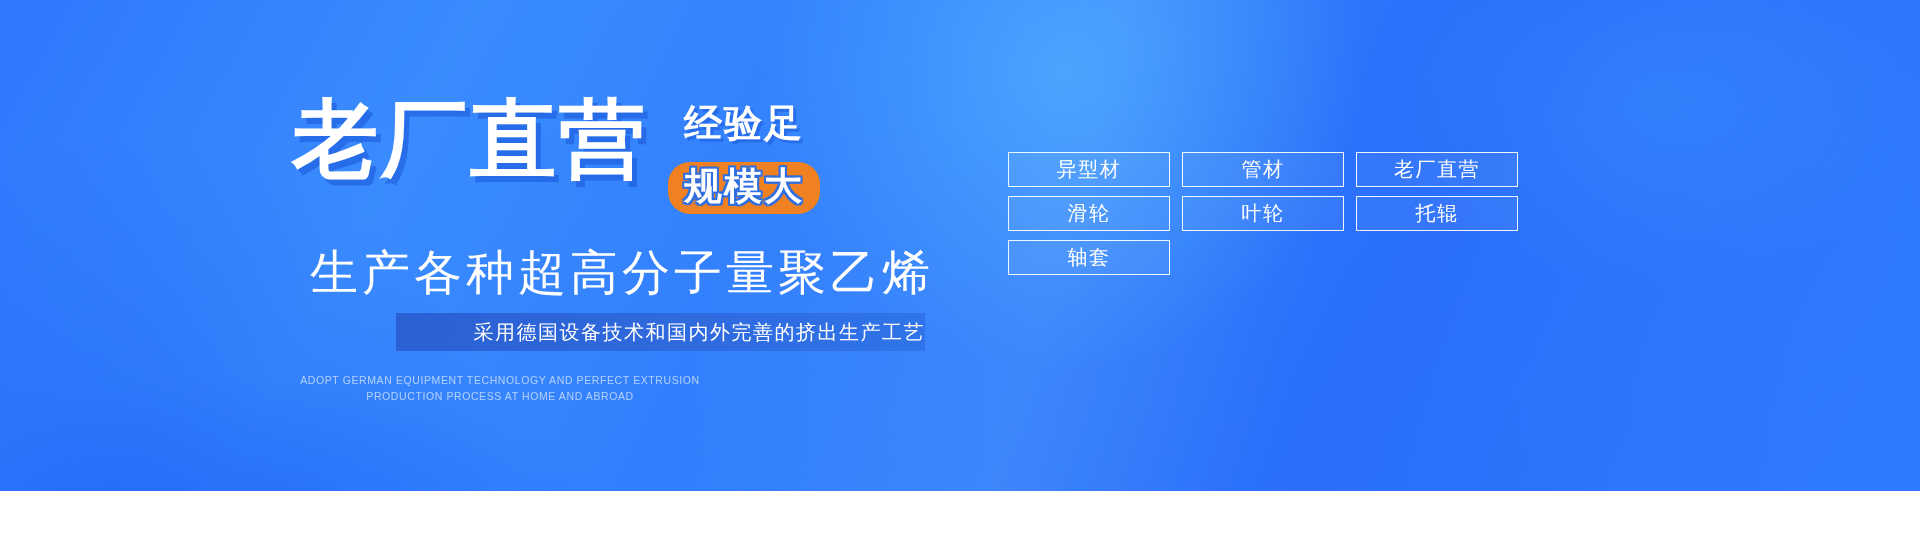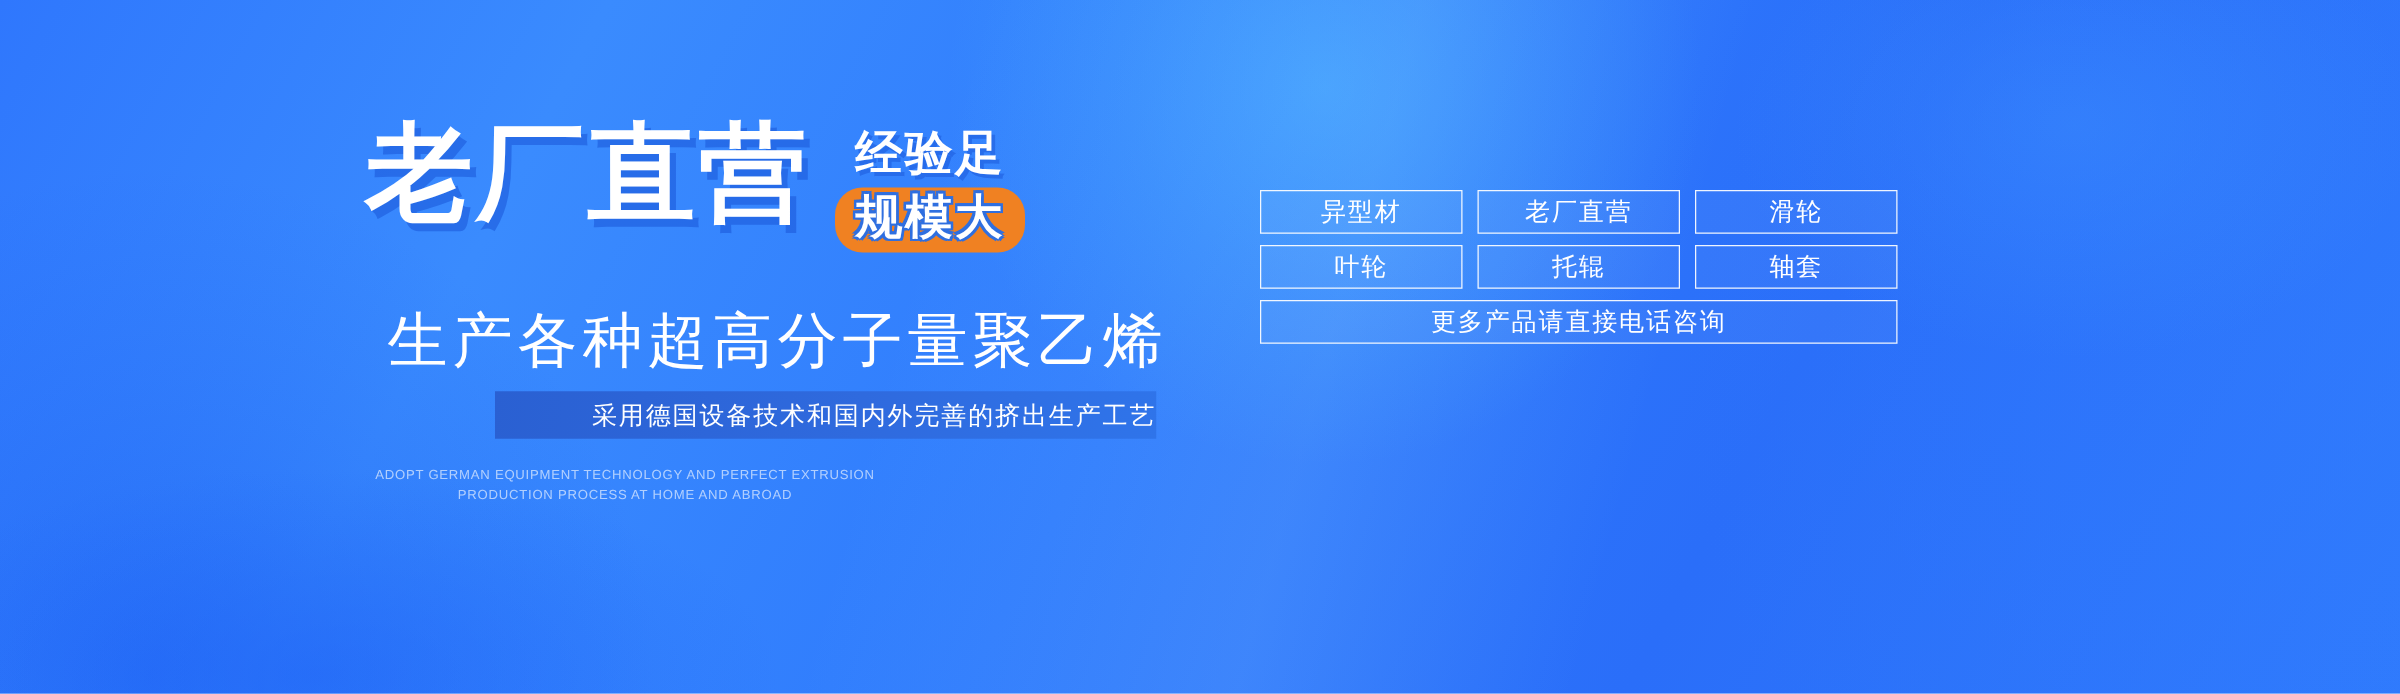--- a/index.html
+++ b/index.html
@@ -3,21 +3,21 @@
 <meta charset="utf-8">
 <style>
   * { margin:0; padding:0; box-sizing:border-box; }
   html, body {
     width:1920px; height:555px; overflow:hidden;
     font-family:"Liberation Sans","DejaVu Sans",sans-serif;
   }
 
   .banner {
     position:relative;
-    width:1920px; height:555px;
+    width:1920px; height:491px;
     overflow:hidden;
     background:
       radial-gradient(circle 420px at 1060px 70px, rgba(80,190,255,0.50) 0%, rgba(80,190,255,0.22) 38%, rgba(80,190,255,0) 72%),
       radial-gradient(circle 520px at 120px 540px, rgba(22,85,240,0.45) 0%, rgba(22,85,240,0.18) 45%, rgba(22,85,240,0) 78%),
       radial-gradient(circle 700px at 1870px 300px, rgba(50,125,255,0.35) 0%, rgba(50,125,255,0) 75%),
       linear-gradient(118deg, #2f77fd 0%, #3a8bfe 22%, #2f7bfd 48%, #2a6ef9 72%, #2f7afc 100%);
   }
 
   
   .sheen-a {
@@ -45,21 +45,21 @@
   }
   .main-title {
     font-size:86px; font-weight:bold; color:#ffffff;
     letter-spacing:3px; line-height:1.02;
     text-shadow:5px 6px 0 rgba(26,85,215,0.55);
     white-space:nowrap;
   }
 
   .badge-stack {
     margin-left:20px; margin-top:6px;
-    display:flex; flex-direction:column; align-items:center; gap:4px;
+    display:flex; flex-direction:column; align-items:center; gap:16px;
   }
   .badge-top {
     font-size:38px; font-weight:bold; color:#ffffff;
     letter-spacing:2px; line-height:1.15; white-space:nowrap;
     text-shadow:3px 3px 0 rgba(26,85,215,0.5);
   }
   .badge-bottom {
     background:#f08122; border-radius:22px;
     padding:3px 16px 6px 16px;
     font-size:38px; font-weight:bold; color:#ffffff;
@@ -150,22 +150,22 @@
     <div class="eng-text">
       <div>ADOPT GERMAN EQUIPMENT TECHNOLOGY AND PERFECT EXTRUSION</div>
       <div>PRODUCTION PROCESS AT HOME AND ABROAD</div>
     </div>
 
   </div>
 
   <div class="product-panel">
     <div class="product-grid">
       <div class="product-btn">异型材</div>
+      <div class="product-btn">管材</div>
       <div class="product-btn">老厂直营</div>
       <div class="product-btn">滑轮</div>
       <div class="product-btn">叶轮</div>
       <div class="product-btn">托辊</div>
       <div class="product-btn">轴套</div>
     </div>
-    <div class="product-cta">更多产品请直接电话咨询</div>
   </div>
 
 </div>
 
 </body></html>

